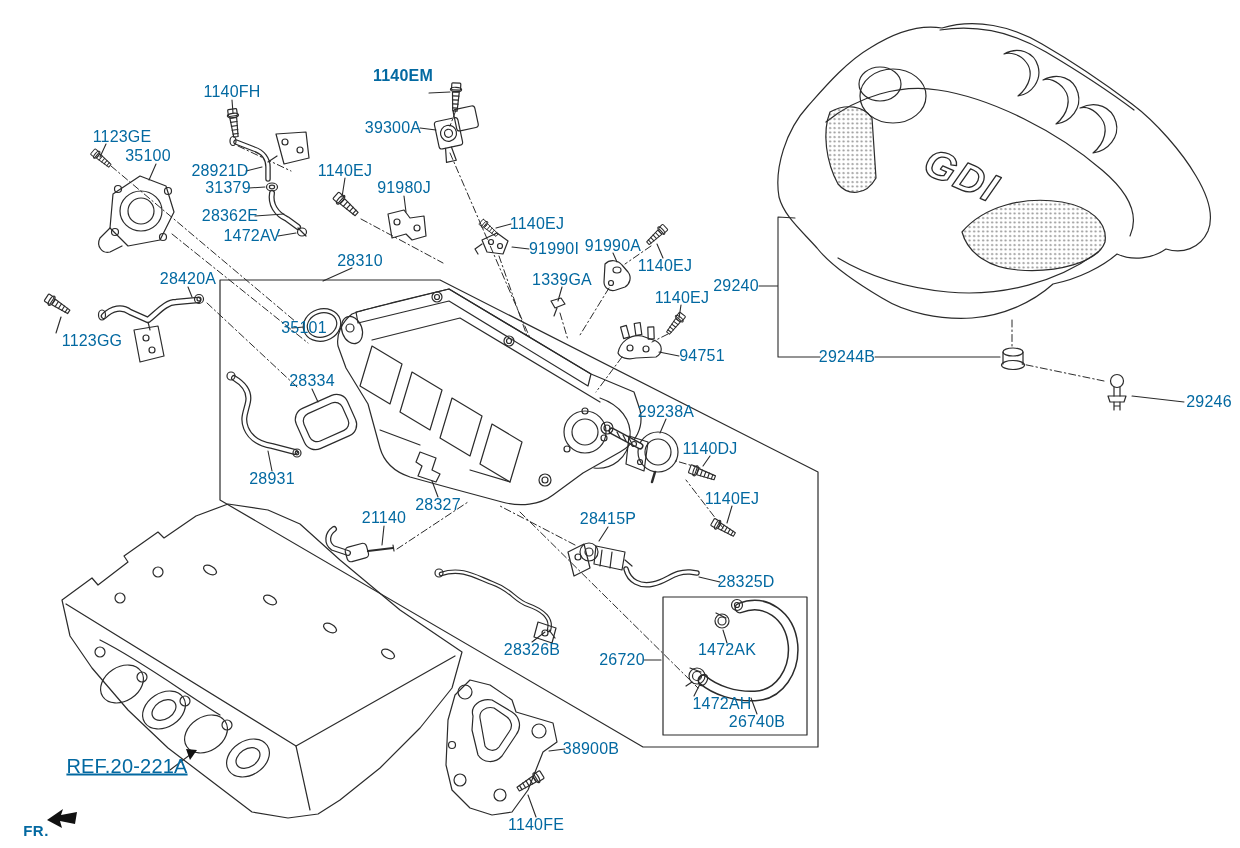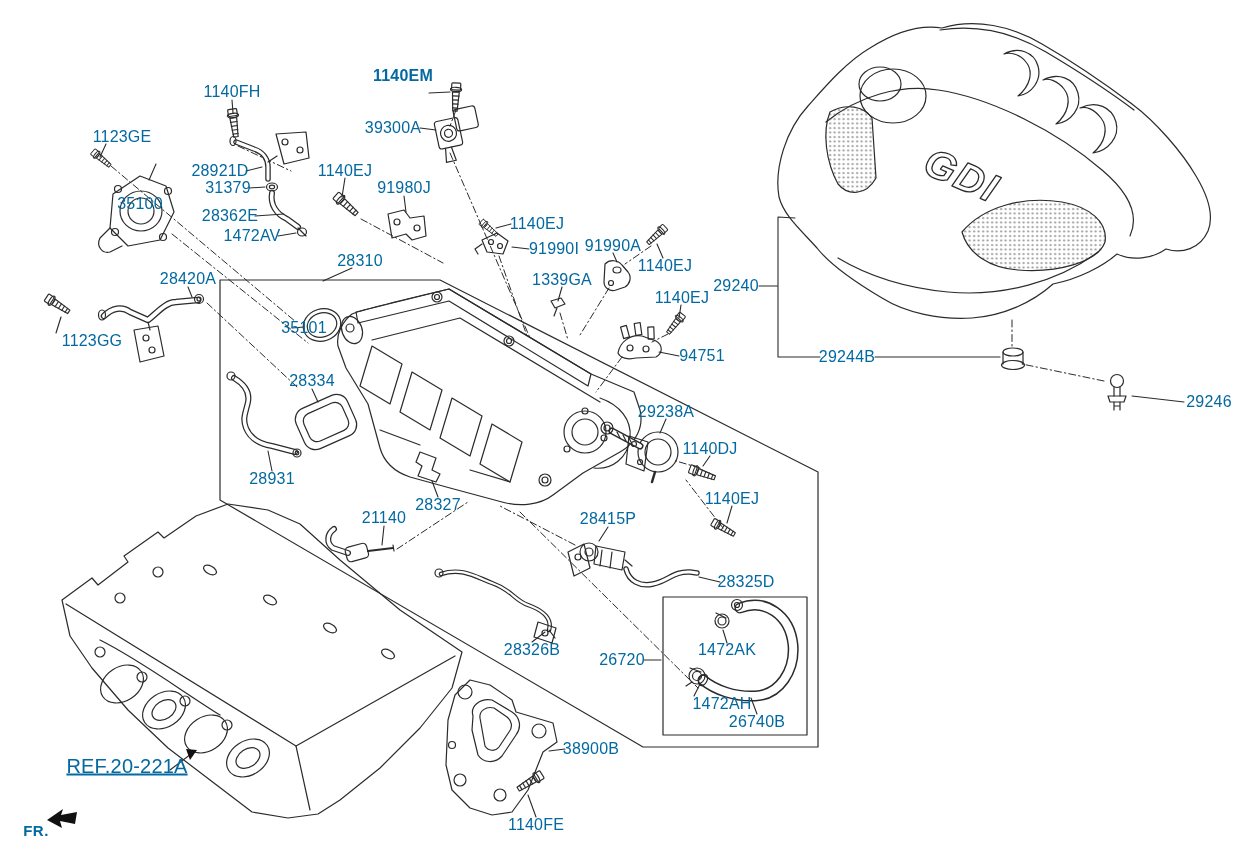--- a/index.html
+++ b/index.html
@@ -378,21 +378,21 @@
     <path d="M170,770 L191,754"></path>
   </g>
 
   <polygon points="186,749 197,750 190,760" fill="#111" stroke="none"></polygon>
 
   <polygon points="47,820 63,809 61,815 77,812 75,824 60,821 62,828" fill="#111" stroke="none"></polygon>
 </svg>
 
 <div id="labels-layer">
       <div class="label" style="left: 106px; top: 137px; margin-left: 16px;">1123GE</div>
-      <div class="label" style="left: 140px; top: 156px; margin-top: 48px;">35100</div>
+      <div class="label" style="left: 148px; top: 156px;">35100</div>
       <div class="label" style="left: 232px; top: 92px;">1140FH</div>
       <div class="label" style="left: 220px; top: 171px;">28921D</div>
       <div class="label" style="left: 228px; top: 188px;">31379</div>
       <div class="label" style="left: 230px; top: 216px;">28362E</div>
       <div class="label" style="left: 252px; top: 236px;">1472AV</div>
       <div class="label" style="left: 403px; top: 76px; font-weight: bold;">1140EM</div>
       <div class="label" style="left: 393px; top: 128px;">39300A</div>
       <div class="label" style="left: 345px; top: 171px;">1140EJ</div>
       <div class="label" style="left: 404px; top: 188px;">91980J</div>
       <div class="label" style="left: 360px; top: 261px;">28310</div>

